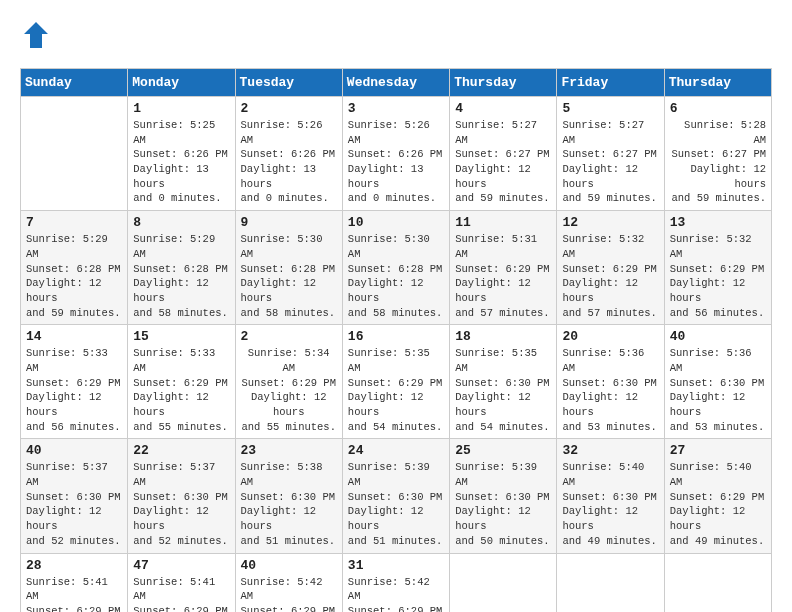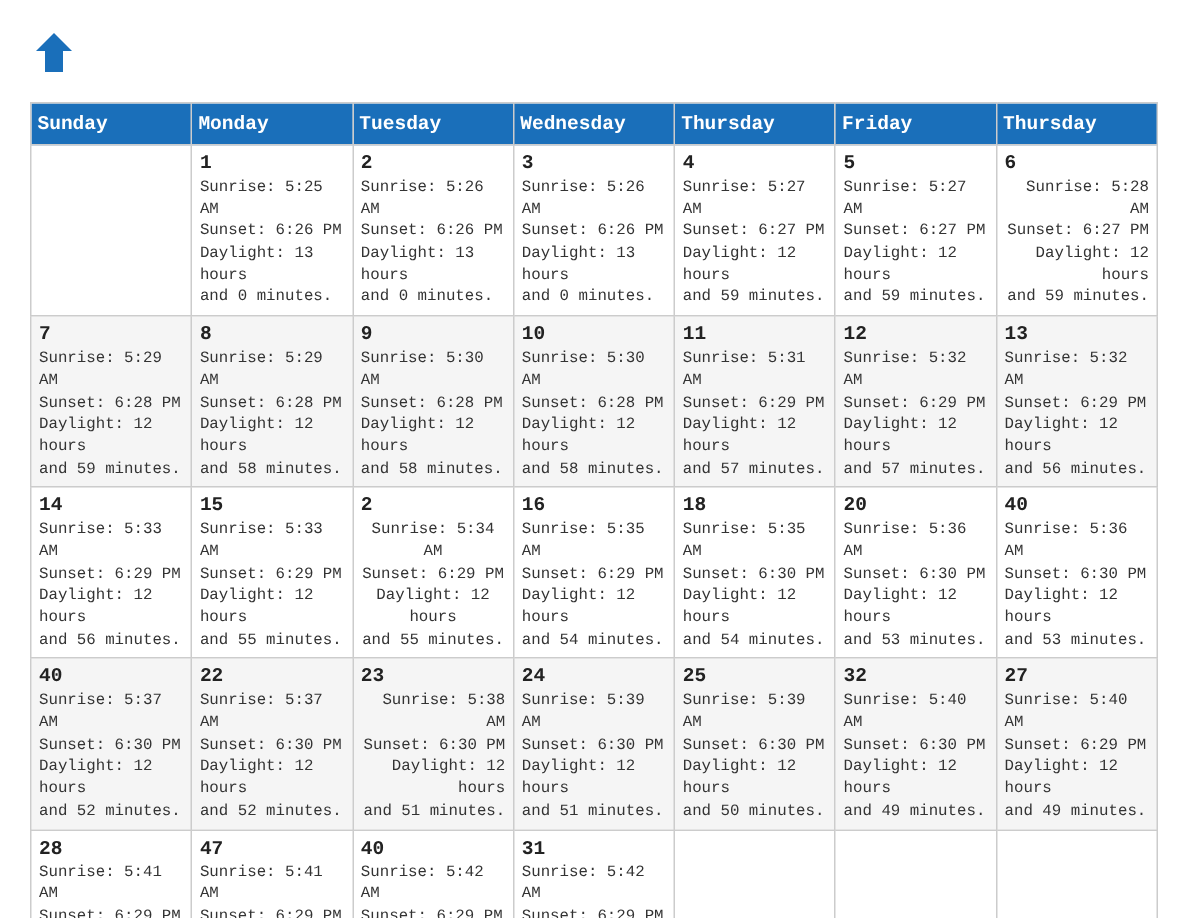--- a/index.html
+++ b/index.html
@@ -286,21 +286,21 @@
         </td>
         <td>
           <span class="day-number">22</span>
           <div class="day-info" style="white-space: pre-line;">Sunrise: 5:37 AM
 Sunset: 6:30 PM
 Daylight: 12 hours
 and 52 minutes.</div>
         </td>
         <td>
           <span class="day-number">23</span>
-          <div class="day-info" style="white-space: pre-line; text-align: right;">Sunrise: 5:38 AM
+          <div class="day-info" style="white-space: pre-line;">Sunrise: 5:38 AM
 Sunset: 6:30 PM
 Daylight: 12 hours
 and 51 minutes.</div>
         </td>
         <td>
           <span class="day-number">24</span>
           <div class="day-info" style="white-space: pre-line;">Sunrise: 5:39 AM
 Sunset: 6:30 PM
 Daylight: 12 hours
 and 51 minutes.</div>

